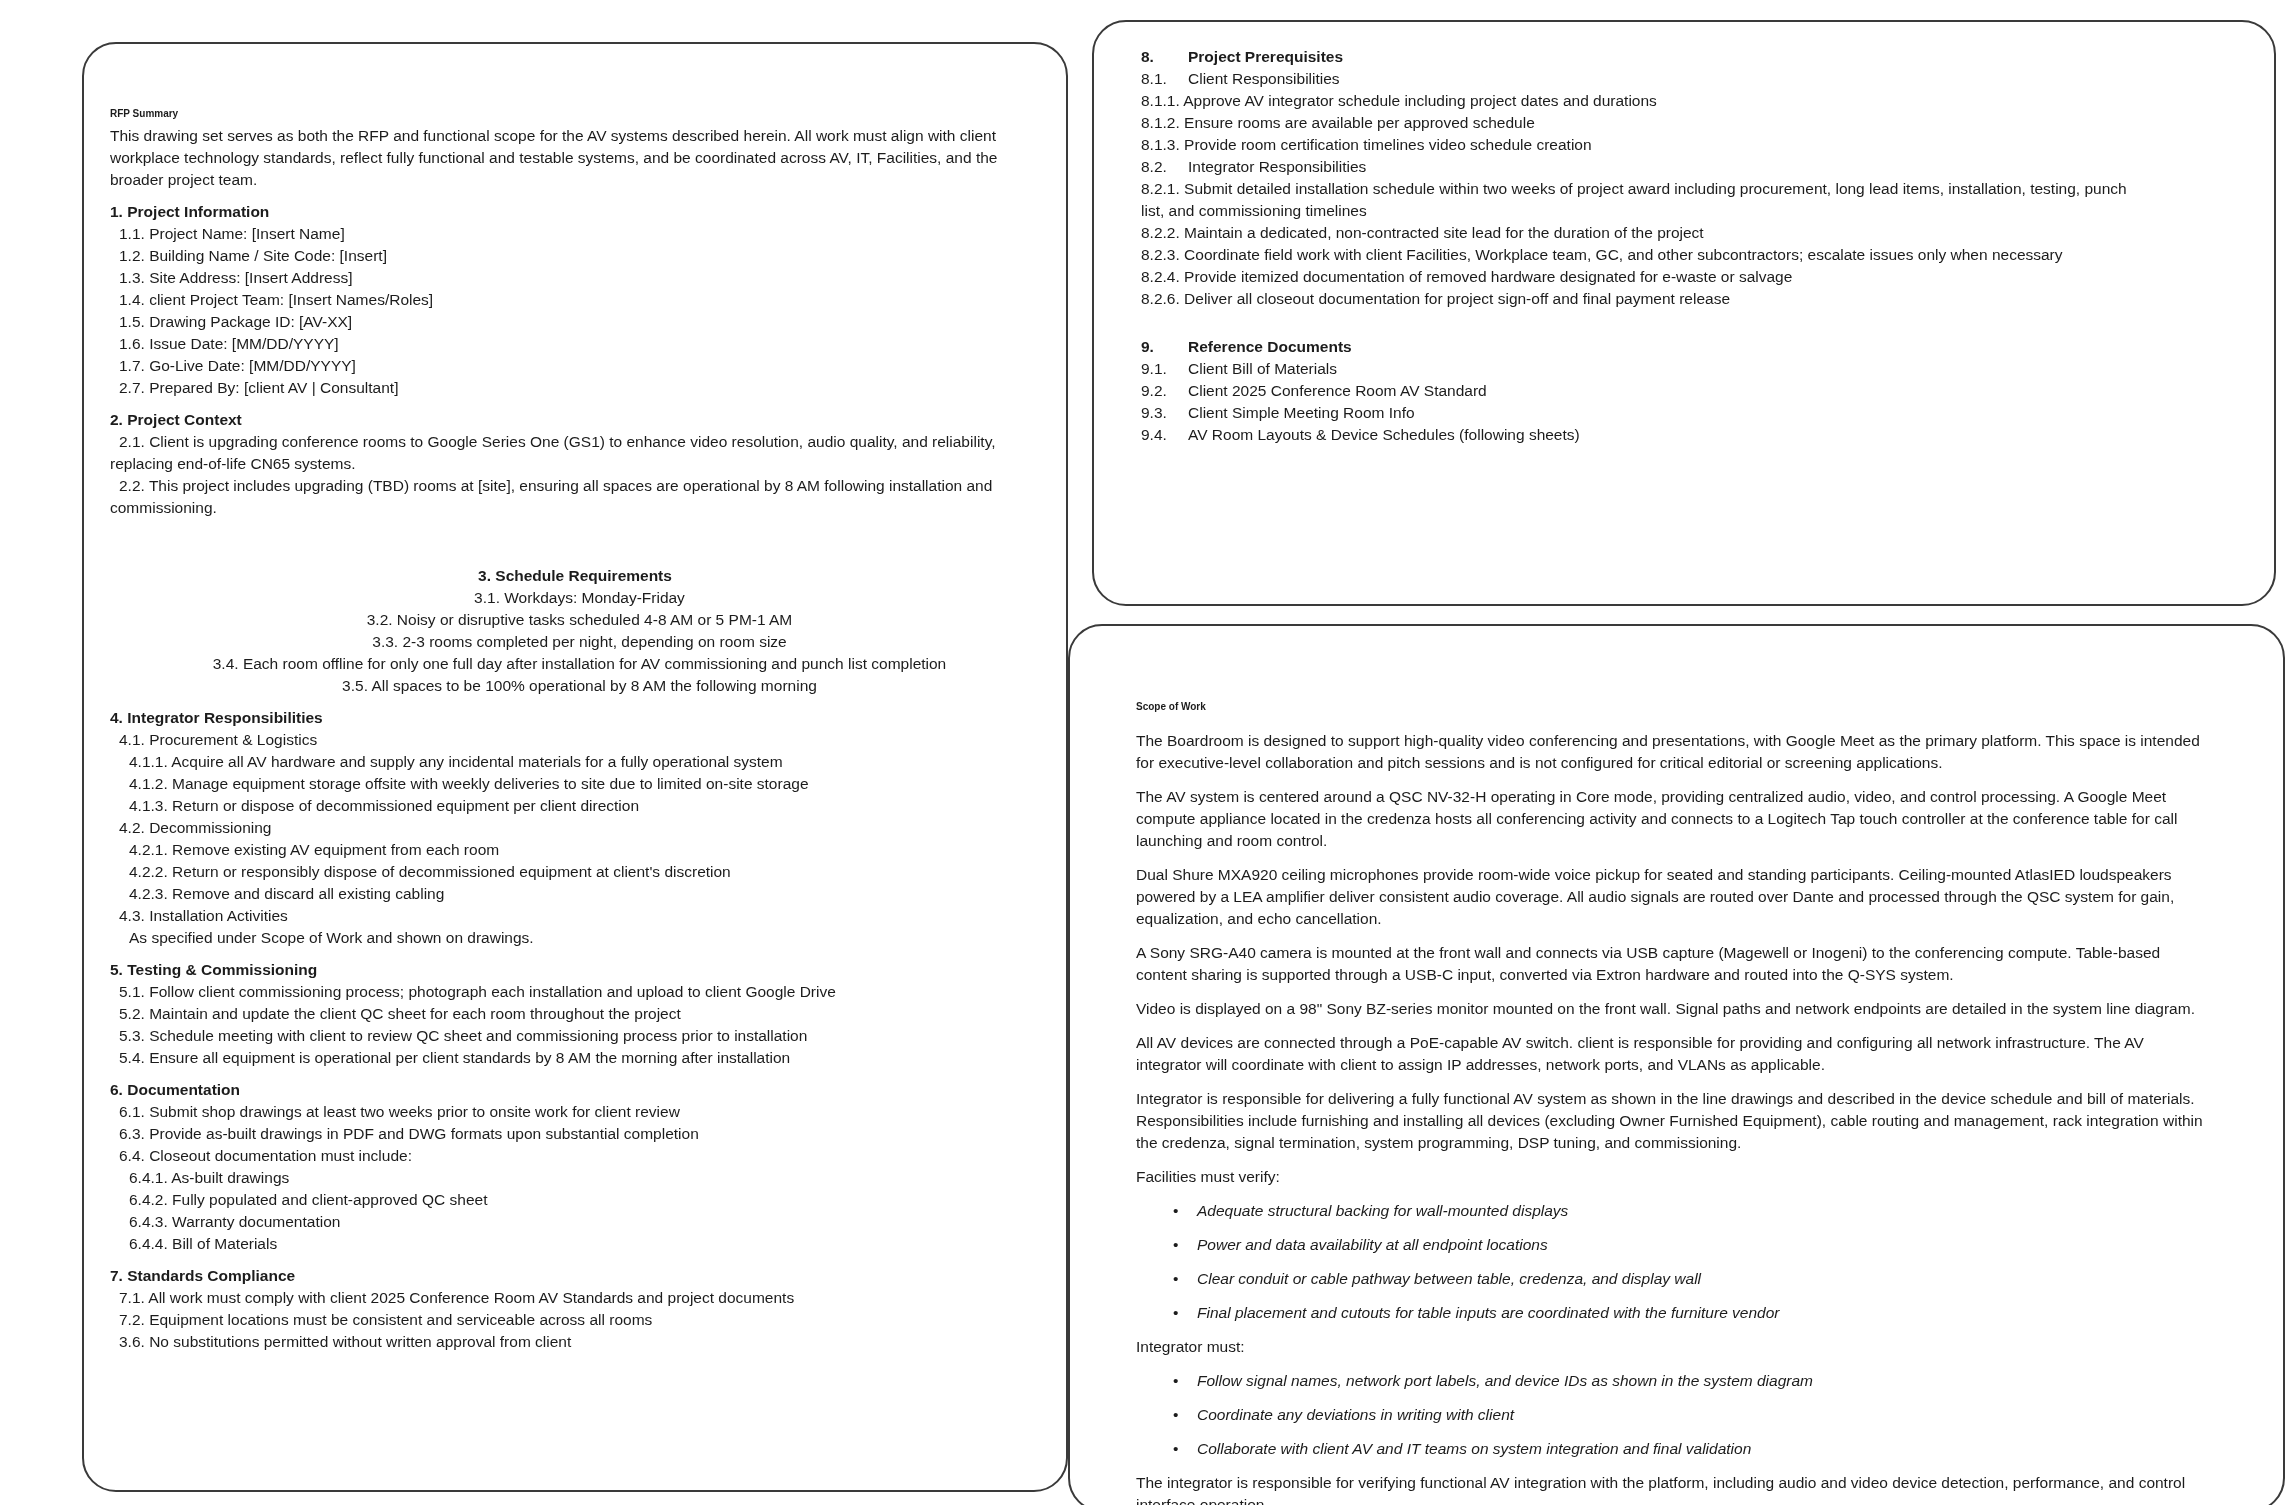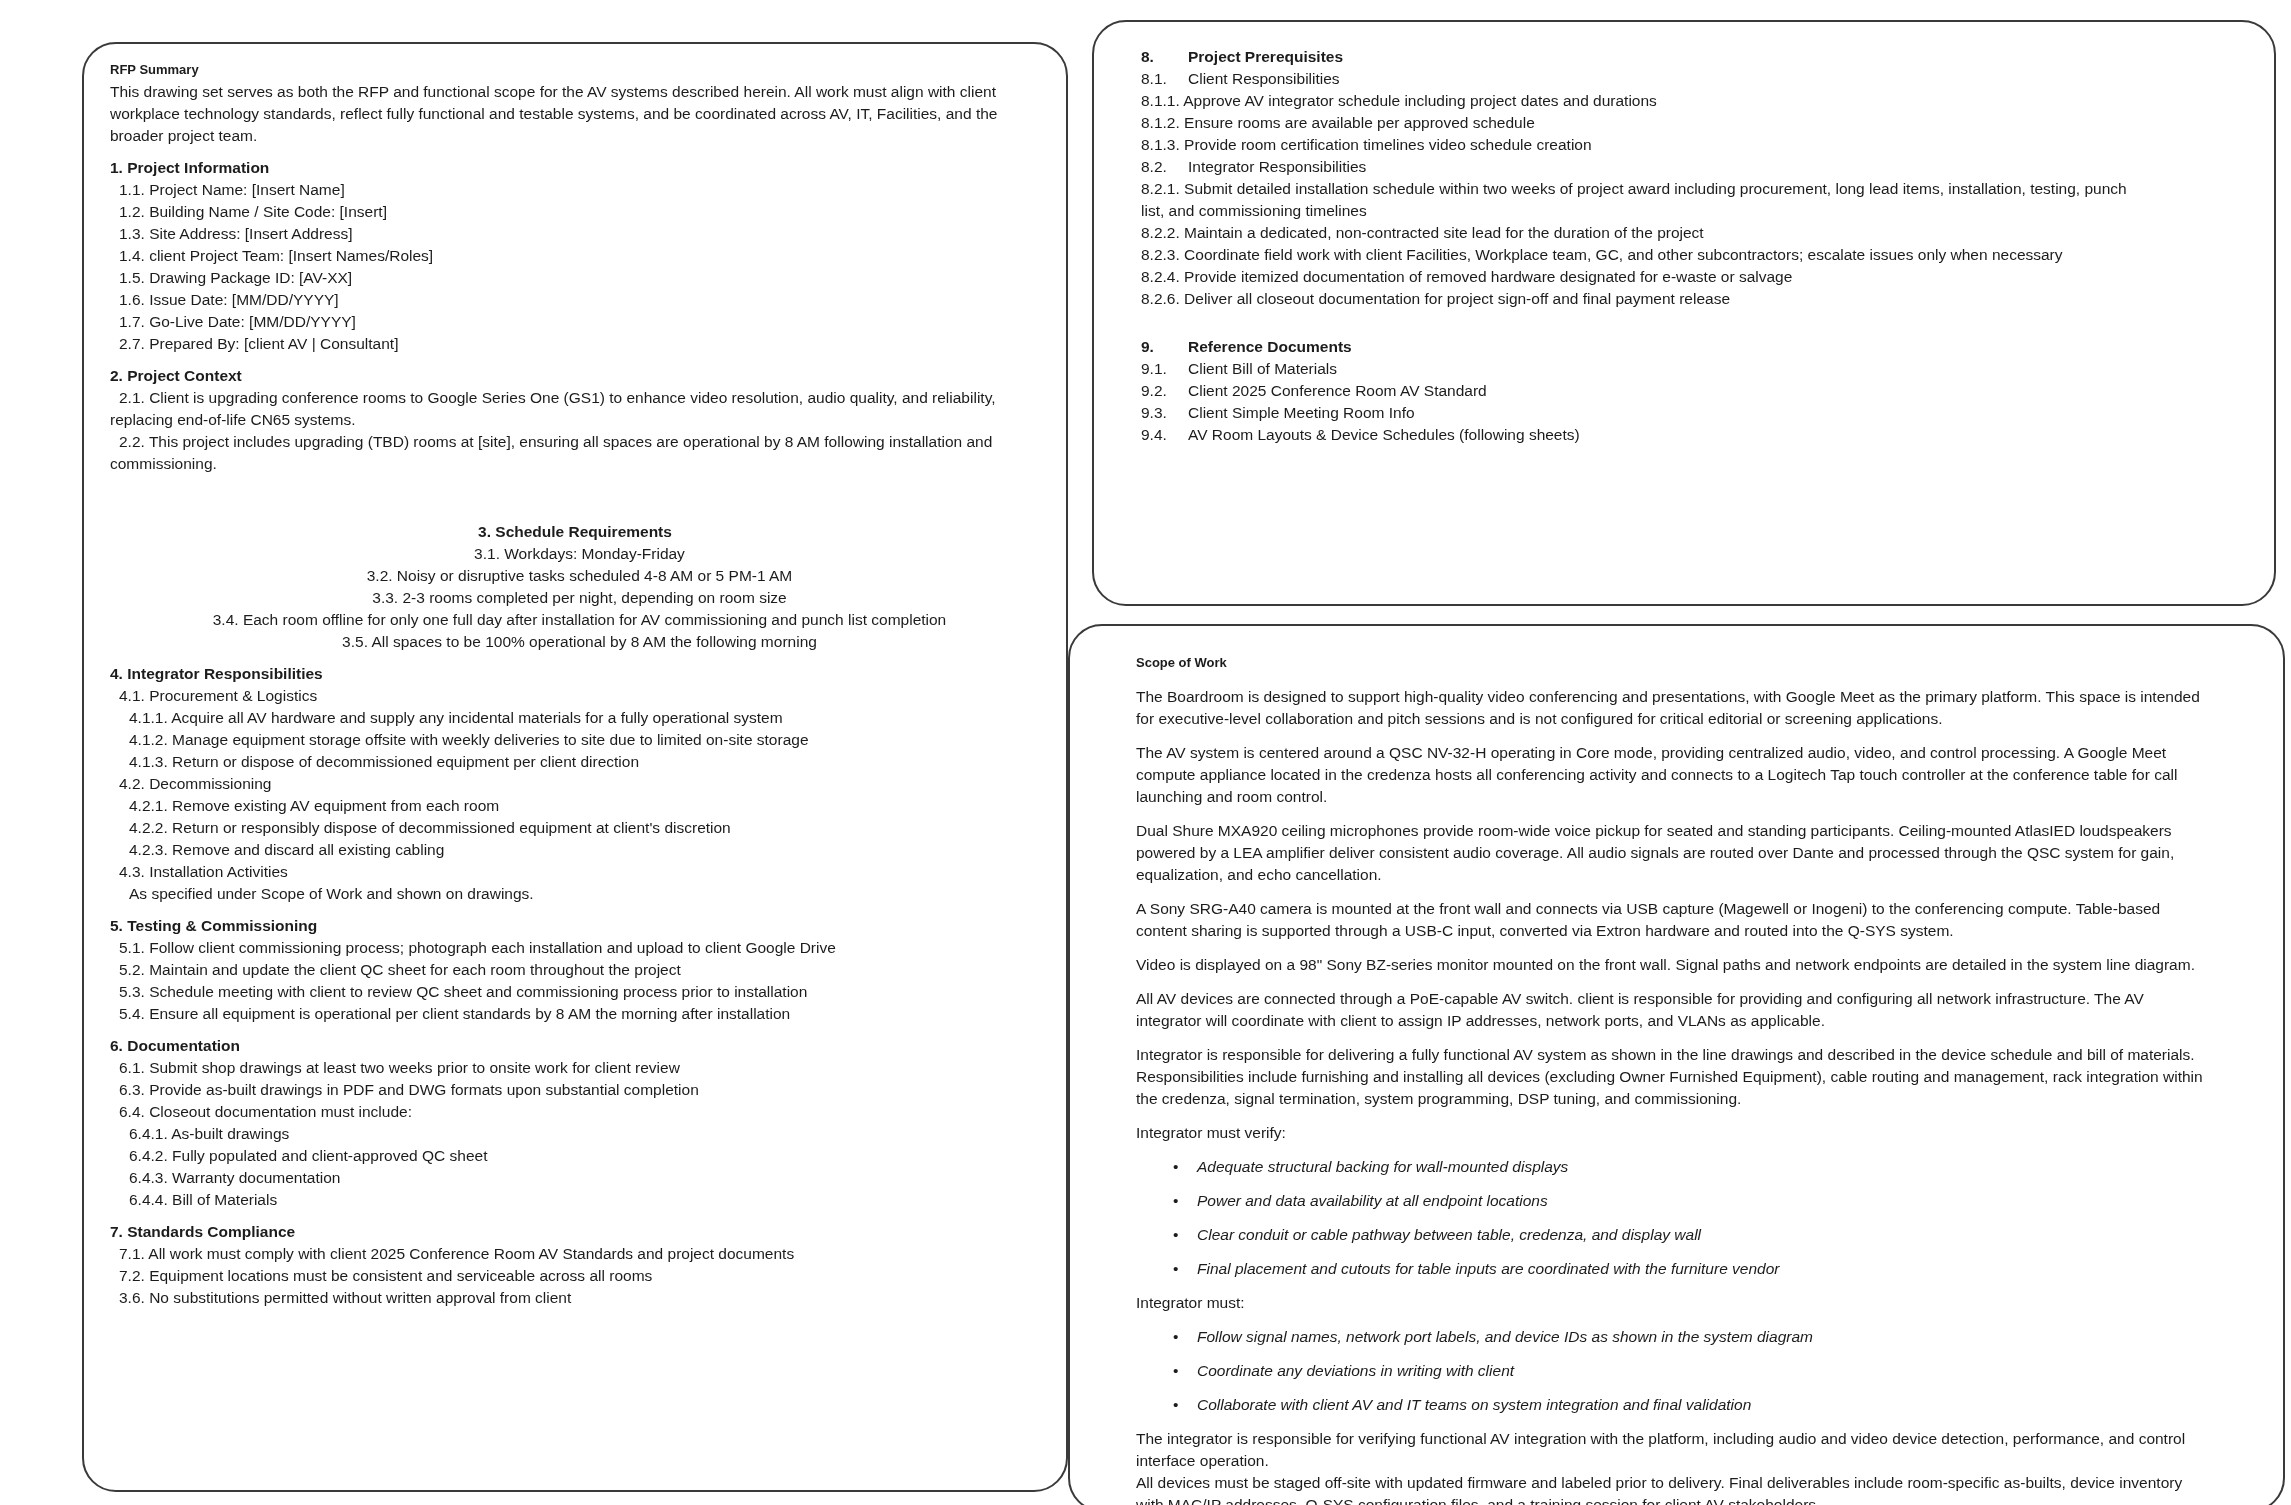--- a/index.html
+++ b/index.html
@@ -29,21 +29,21 @@
   .right-top-panel {
     left: 1092px; top: 20px;
     width: 1184px; height: 586px;
     padding: 24px 145px 20px 47px;
   }
   .right-bottom-panel {
     left: 1068px; top: 624px;
     width: 1217px; height: 888px;
     padding: 26px 70px 26px 66px;
   }
-  .panel-title { font-size: 13px; font-weight: bold; }
+  .panel-title { font-size: 10px; font-weight: bold; margin-top: 44px; }
   .section-title { font-size: 15.5px; font-weight: bold; }
   .doc-section { margin-top: 10px; }
   .doc-section.gap-before { margin-top: 46px; text-align: center; }
   .right-top-panel .doc-section { margin-top: 0; }
   .right-top-panel .doc-section + .doc-section { margin-top: 26px; }
   .line { text-indent: 0; }
   .left-panel .line.lvl1 { text-indent: 9px; }
   .left-panel .line.lvl2 { text-indent: 19px; }
   .num-row { display: flex; }
   .num-row .num { flex: 0 0 47px; }
@@ -177,21 +177,21 @@
   <section class="panel right-bottom-panel">
     <h2 class="panel-title">Scope of Work</h2>
     <div>
         <p class="para">The Boardroom is designed to support high-quality video conferencing and presentations, with Google Meet as the primary platform. This space is intended for executive-level collaboration and pitch sessions and is not configured for critical editorial or screening applications.</p>
         <p class="para">The AV system is centered around a QSC NV-32-H operating in Core mode, providing centralized audio, video, and control processing. A Google Meet compute appliance located in the credenza hosts all conferencing activity and connects to a Logitech Tap touch controller at the conference table for call launching and room control.</p>
         <p class="para">Dual Shure MXA920 ceiling microphones provide room-wide voice pickup for seated and standing participants. Ceiling-mounted AtlasIED loudspeakers powered by a LEA amplifier deliver consistent audio coverage. All audio signals are routed over Dante and processed through the QSC system for gain, equalization, and echo cancellation.</p>
         <p class="para">A Sony SRG-A40 camera is mounted at the front wall and connects via USB capture (Magewell or Inogeni) to the conferencing compute. Table-based content sharing is supported through a USB-C input, converted via Extron hardware and routed into the Q-SYS system.</p>
         <p class="para">Video is displayed on a 98" Sony BZ-series monitor mounted on the front wall. Signal paths and network endpoints are detailed in the system line diagram.</p>
         <p class="para">All AV devices are connected through a PoE-capable AV switch. client is responsible for providing and configuring all network infrastructure. The AV integrator will coordinate with client to assign IP addresses, network ports, and VLANs as applicable.</p>
         <p class="para">Integrator is responsible for delivering a fully functional AV system as shown in the line drawings and described in the device schedule and bill of materials. Responsibilities include furnishing and installing all devices (excluding Owner Furnished Equipment), cable routing and management, rack integration within the credenza, signal termination, system programming, DSP tuning, and commissioning.</p>
-        <p class="para">Integrator must verify:</p>
+        <p class="para">Facilities must verify:</p>
         <p class="bullet-item">
           <span class="bullet-glyph">•</span>
           <span class="bullet-text">Adequate structural backing for wall-mounted displays</span>
         </p>
         <p class="bullet-item">
           <span class="bullet-glyph">•</span>
           <span class="bullet-text">Power and data availability at all endpoint locations</span>
         </p>
         <p class="bullet-item">
           <span class="bullet-glyph">•</span>

